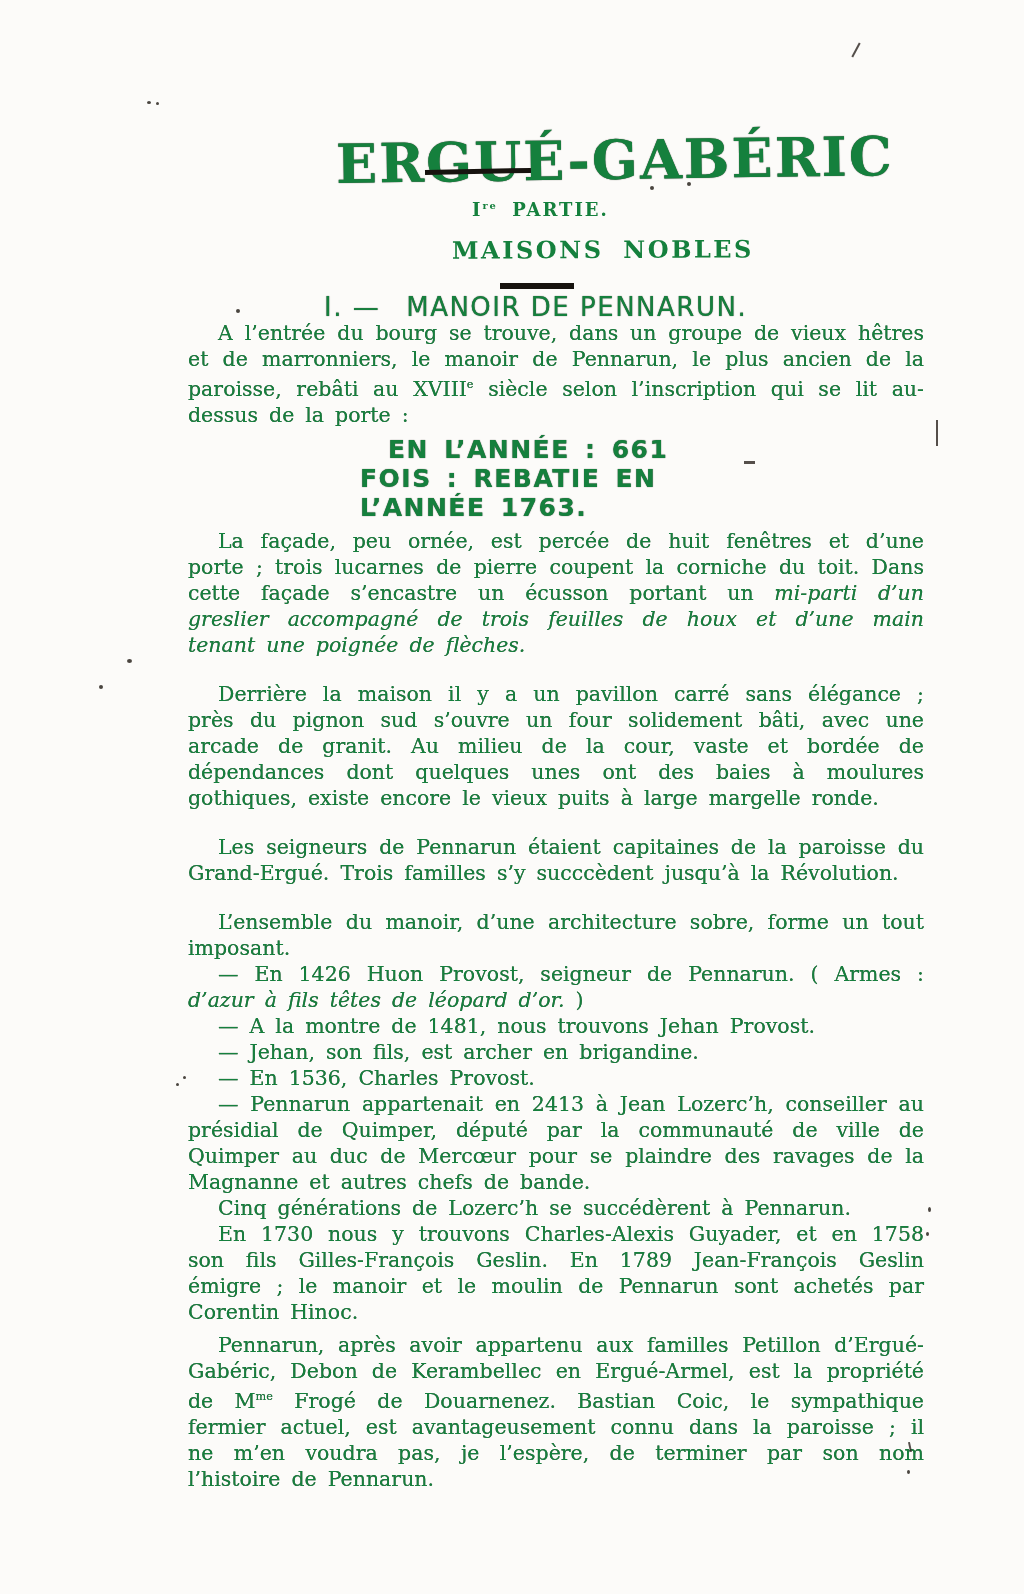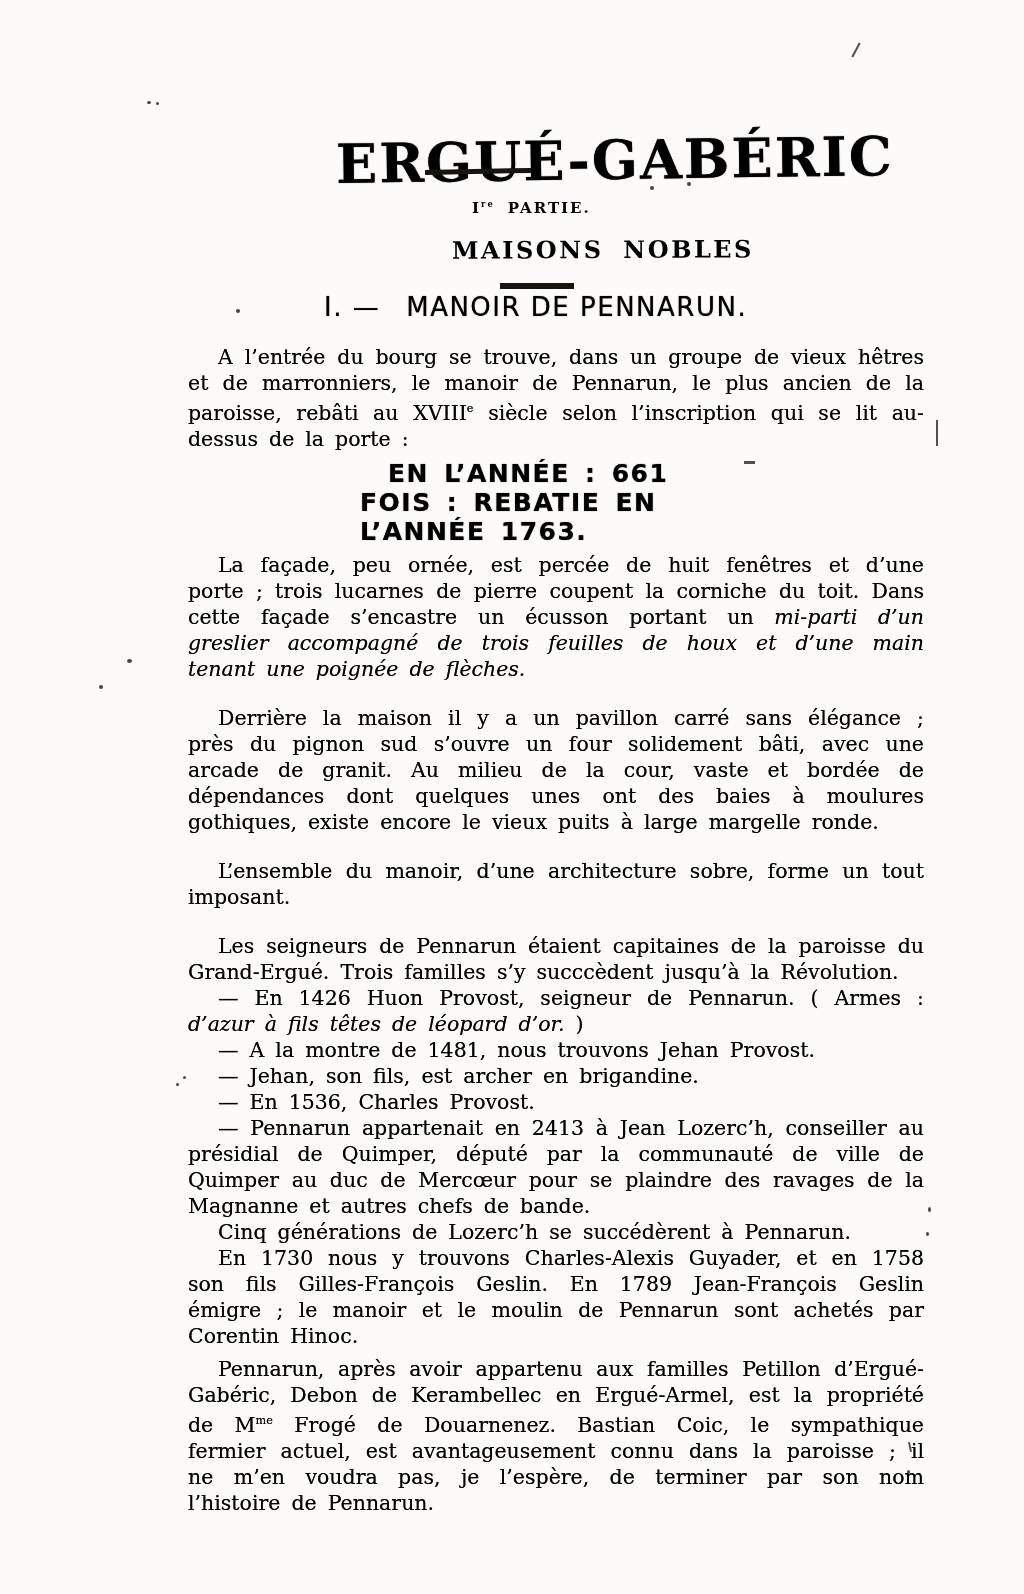--- a/index.html
+++ b/index.html
@@ -2,39 +2,39 @@
 <html><head>
 <meta charset="utf-8">
 <style>
   html,body { margin:0; padding:0; background:#e8e8e6; }
   .page {
     position:relative;
     width:1024px; height:1594px;
     margin:0 auto;
     background:#fcfbf9;
     overflow:hidden;
-    color:#000000;
+    color:#15803d;
     font-family:"DejaVu Serif", serif;
   }
   
   .doc-title {
     position:absolute; top:92px; left:336px;
     font-size:54px; font-weight:bold; letter-spacing:2px;
     white-space:nowrap;
     transform:rotate(-0.8deg);
     text-shadow:0 0 1px rgba(20,16,12,0.85);
   }
   .title-rule {
     position:absolute; top:169px; left:425px;
     width:106px; height:5px; background:#17130f;
     transform:rotate(-1.2deg);
   }
   .part-label {
     position:absolute; top:199px; left:472px;
-    font-size:15px; font-weight:bold; letter-spacing:2px; word-spacing:6px;
+    font-size:18px; font-weight:bold; letter-spacing:2px; word-spacing:6px;
     white-space:nowrap;
   }
   .part-label sup { font-size:0.55em; }
   .section-label {
     position:absolute; top:235px; left:452px;
     font-size:24px; font-weight:bold; letter-spacing:2.5px; word-spacing:9px;
     white-space:nowrap;
     transform:rotate(-0.25deg);
   }
   .section-rule {
@@ -44,21 +44,21 @@
   .chapter-heading {
     position:absolute; top:292px; left:324px;
     font-family:"DejaVu Sans", sans-serif;
     font-size:26px; font-weight:normal; letter-spacing:1.5px;
     white-space:nowrap;
     text-shadow:0 0 1px rgba(20,16,12,0.8);
   }
   .chapter-heading .chap-text { margin-left:26px; }
   
   .body-block {
-    position:absolute; top:344px; left:188px; width:736px;
+    position:absolute; top:320px; left:188px; width:736px;
     font-size:20.5px; line-height:26px;
     text-align:justify;
     word-spacing:4.5px;
     text-shadow:0 0 0.6px rgba(25,20,15,0.7);
   }
   .body-block p { margin:0; text-indent:30px; }
   .body-block p.gap-sm { margin-top:23px; }
   .body-block p.gap-md { margin-top:7px; }
   .body-block em { font-style:italic; }
   .body-block sup { font-size:0.55em; }
@@ -98,22 +98,22 @@
 
     <div class="inscription">
       <div class="insc-line">EN L’ANNÉE : 661</div>
       <div class="insc-line">FOIS : REBATIE EN</div>
       <div class="insc-line">L’ANNÉE 1763.</div>
     </div>
 
     <div id="paras-rest">
         <p><span>La façade, peu ornée, est percée de huit fenêtres et d’une porte ; trois lucarnes de pierre coupent la corniche du toit. Dans cette façade s’encastre un écusson portant un </span><em>mi-parti d’un greslier accompagné de trois feuilles de houx et d’une main tenant une poignée de flèches.</em></p>
         <p class="gap-sm"><span>Derrière la maison il y a un pavillon carré sans élégance ; près du pignon sud s’ouvre un four solidement bâti, avec une arcade de granit. Au milieu de la cour, vaste et bordée de dépendances dont quelques unes ont des baies à moulures gothiques, existe encore le vieux puits à large margelle ronde.</span></p>
+        <p class="gap-sm"><span>Les seigneurs de Pennarun étaient capitaines de la paroisse du Grand-Ergué. Trois familles s’y succcèdent jusqu’à la Révolution.</span></p>
         <p class="gap-sm"><span>L’ensemble du manoir, d’une architecture sobre, forme un tout imposant.</span></p>
-        <p class="gap-sm"><span>Les seigneurs de Pennarun étaient capitaines de la paroisse du Grand-Ergué. Trois familles s’y succcèdent jusqu’à la Révolution.</span></p>
         <p><span>— En 1426 Huon Provost, seigneur de Pennarun. ( Armes : </span><em>d’azur à fils têtes de léopard d’or.</em><span> )</span></p>
         <p><span>— A la montre de 1481, nous trouvons Jehan Provost.</span></p>
         <p><span>— Jehan, son fils, est archer en brigandine.</span></p>
         <p><span>— En 1536, Charles Provost.</span></p>
         <p><span>— Pennarun appartenait en 2413 à Jean Lozerc’h, conseiller au présidial de Quimper, député par la communauté de ville de Quimper au duc de Mercœur pour se plaindre des ravages de la Magnanne et autres chefs de bande.</span></p>
         <p><span>Cinq générations de Lozerc’h se succédèrent à Pennarun.</span></p>
         <p><span>En 1730 nous y trouvons Charles-Alexis Guyader, et en 1758 son fils Gilles-François Geslin. En 1789 Jean-François Geslin émigre ; le manoir et le moulin de Pennarun sont achetés par Corentin Hinoc.</span></p>
         <p class="gap-md"><span>Pennarun, après avoir appartenu aux familles Petillon d’Ergué-Gabéric, Debon de Kerambellec en Ergué-Armel, est la propriété de M</span><sup>me</sup><span> Frogé de Douarnenez. Bastian Coic, le sympathique fermier actuel, est avantageusement connu dans la paroisse ; il ne m’en voudra pas, je l’espère, de terminer par son nom l’histoire de Pennarun.</span></p>
       </div>
   </div>

